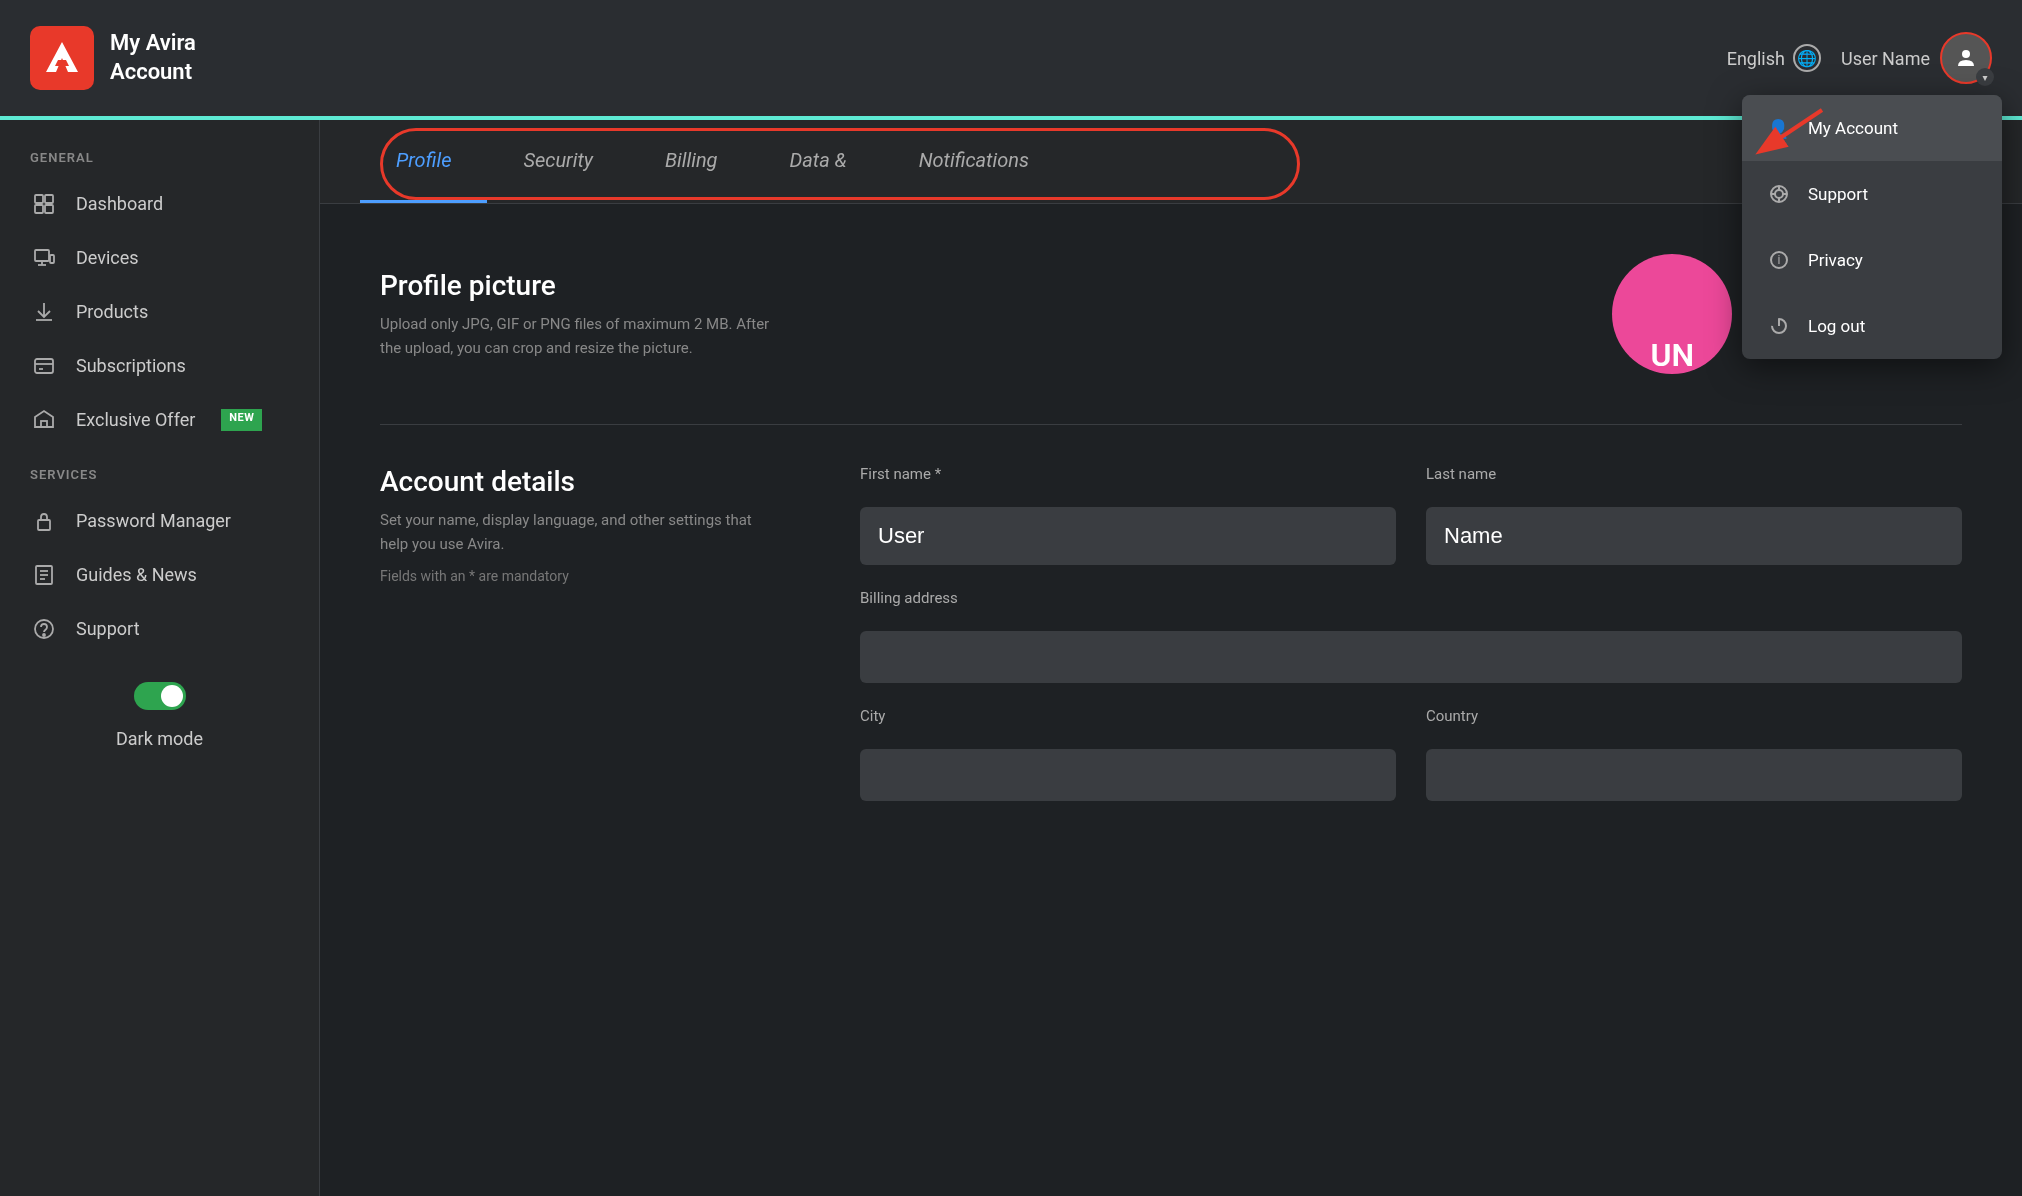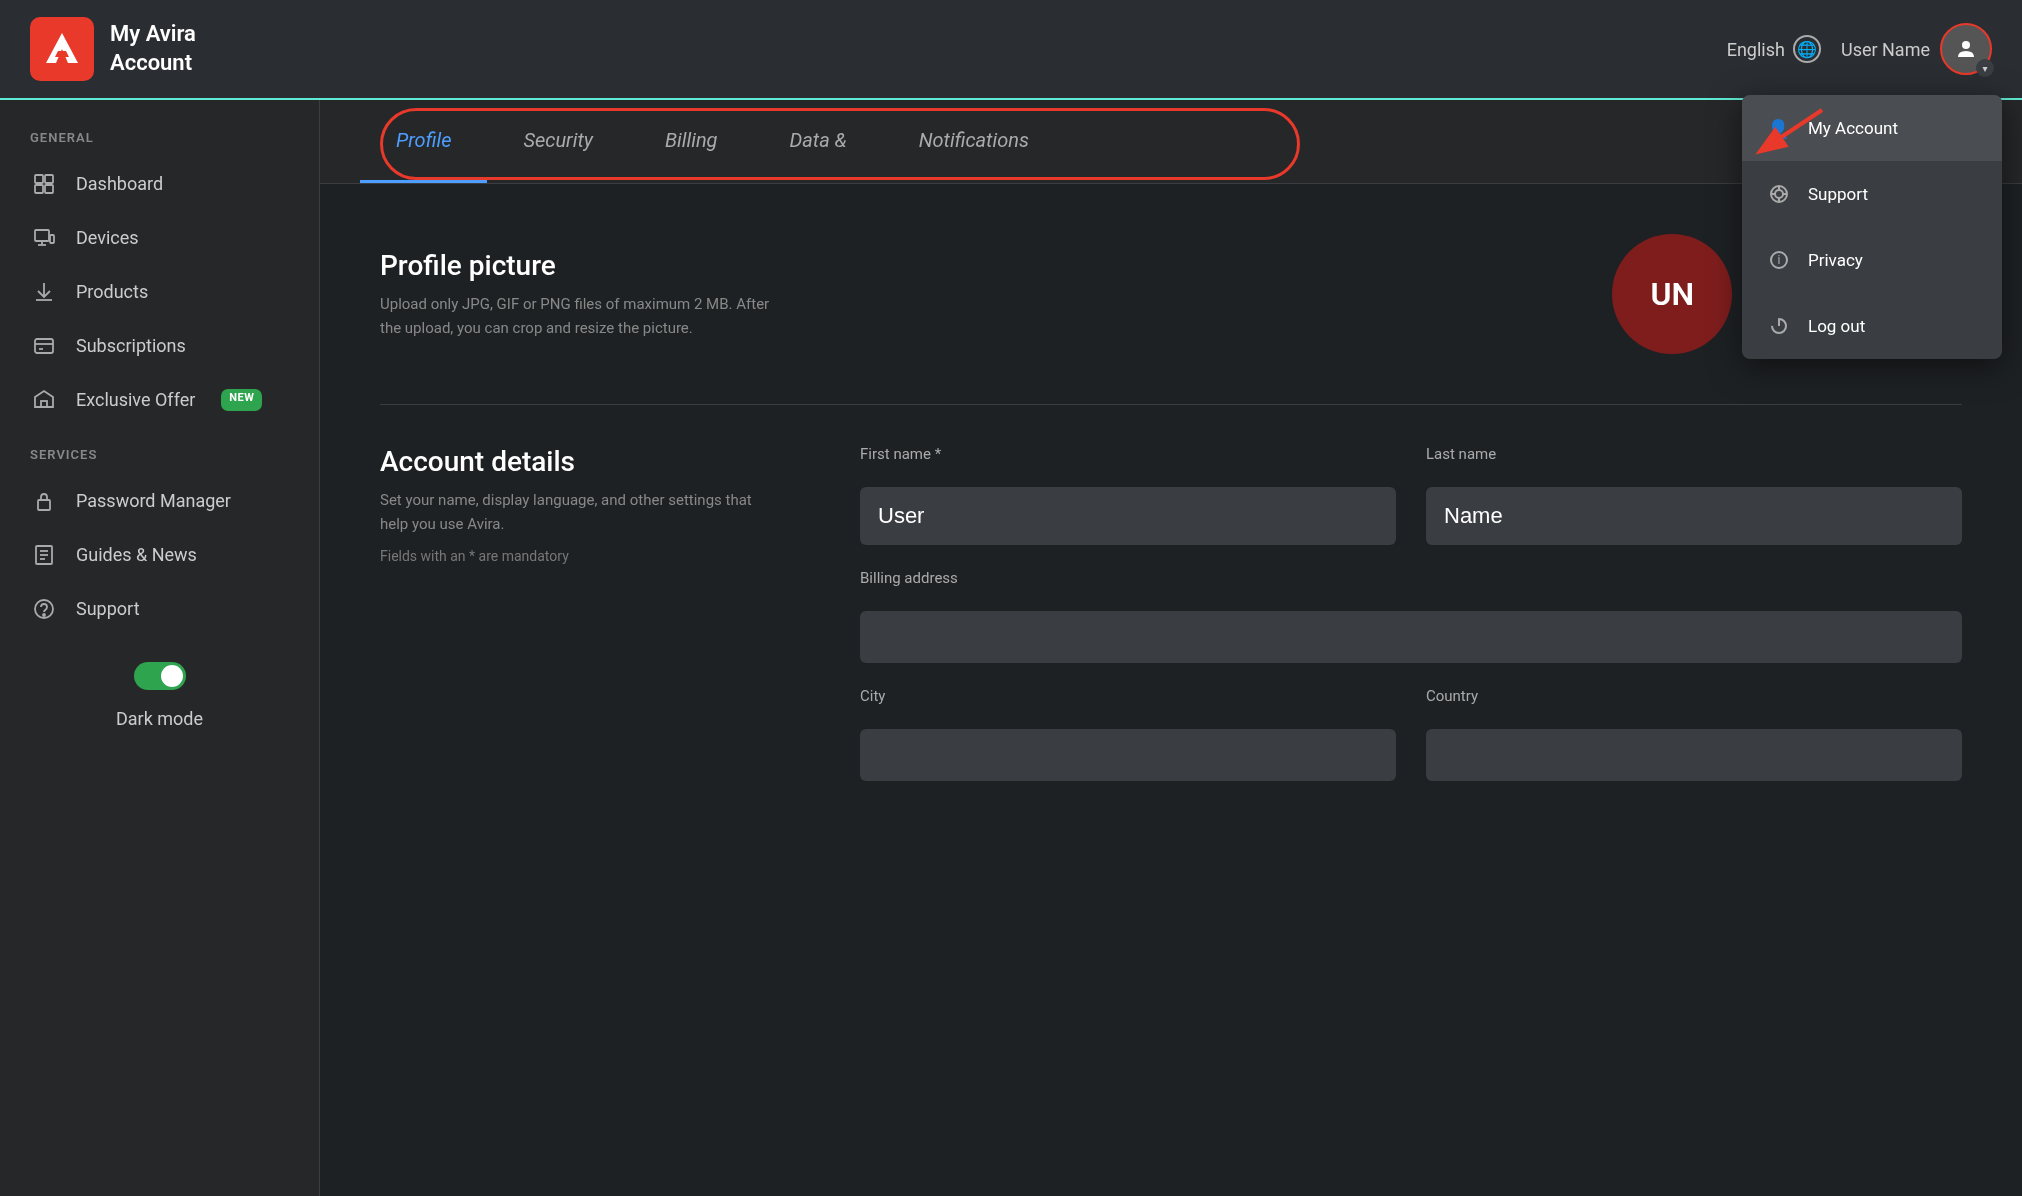--- a/index.html
+++ b/index.html
@@ -11,23 +11,23 @@
       height: 1196px;
       overflow: hidden;
       position: relative;
     }
 
     
     .header {
       display: flex;
       align-items: center;
       background: #2a2d31;
-      height: 100px;
+      height: 120px;
       padding: 6px 30px;
-      border-bottom: 2px solid #5eead4;
+      border-bottom: 4px solid #5eead4;
     }
     .logo-area {
       display: flex;
       align-items: center;
       gap: 16px;
     }
     .logo-icon {
       width: 64px;
       height: 64px;
       background: #e8392a;
@@ -146,21 +146,21 @@
     }
     .services-label {
       margin-top: 20px;
     }
     .new-badge {
       background: #2ea44f;
       color: white;
       font-size: 11px;
       font-weight: 700;
       padding: 2px 8px;
-      border-radius: 7px;
+      border-radius: 0;
       margin-left: 8px;
       letter-spacing: 0.5px;
     }
     .dark-mode-row {
       display: flex;
       align-items: center;
       gap: 18px;
       padding: 16px 30px;
       font-size: 18px;
       color: #cccccc;
@@ -242,23 +242,23 @@
       gap: 60px;
       margin-top: 0;
     }
     .profile-picture-info {
       flex: 1;
     }
     .avatar-circle {
       width: 120px;
       height: 120px;
       border-radius: 50%;
-      background: #7f1d1d;
-      display: flex;
-      align-items: center;
+      background: #ec4899;
+      display: flex;
+      align-items: flex-end;
       justify-content: center;
       font-size: 32px;
       font-weight: 600;
       color: #ffffff;
       flex-shrink: 0;
     }
     .upload-btn {
       padding: 16px 28px;
       border: 2px solid #888888;
       background: transparent;

